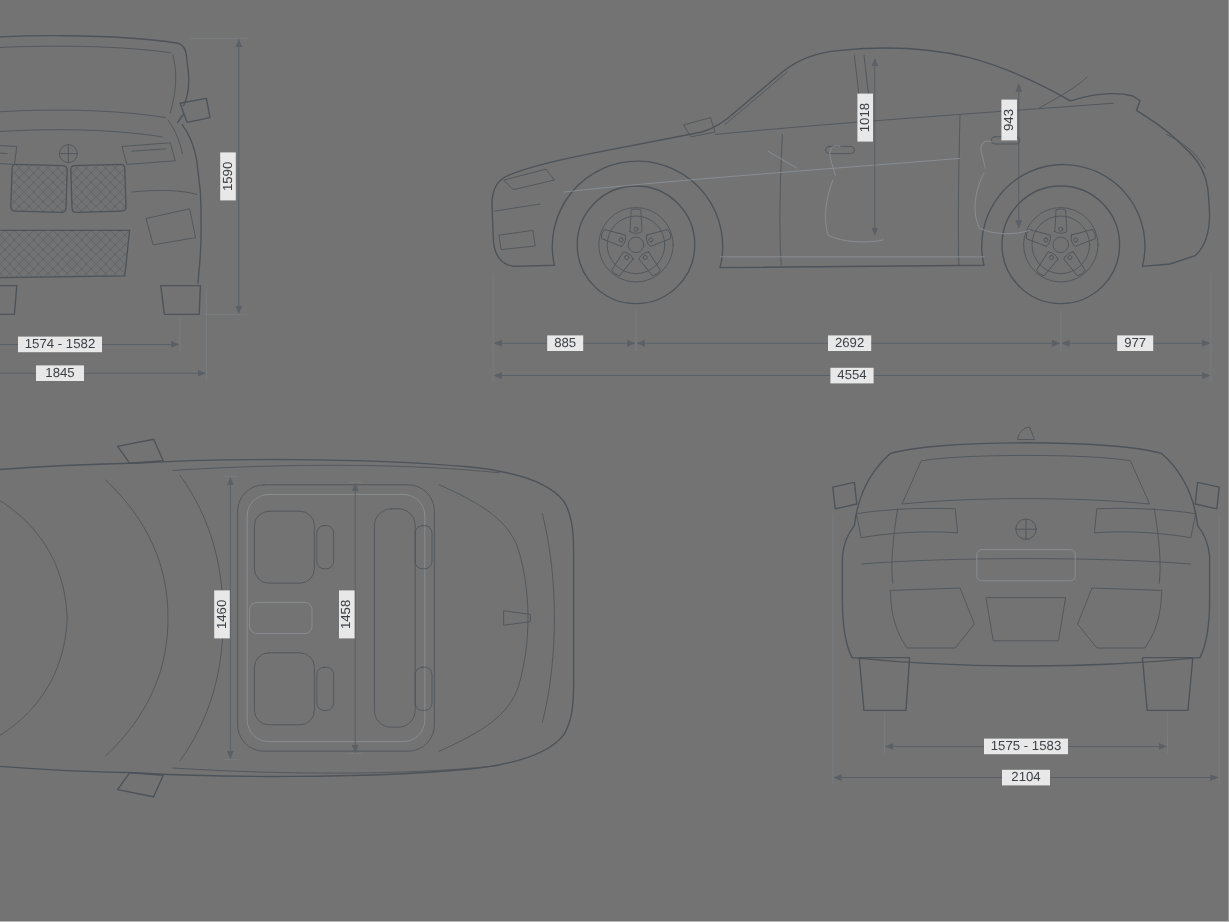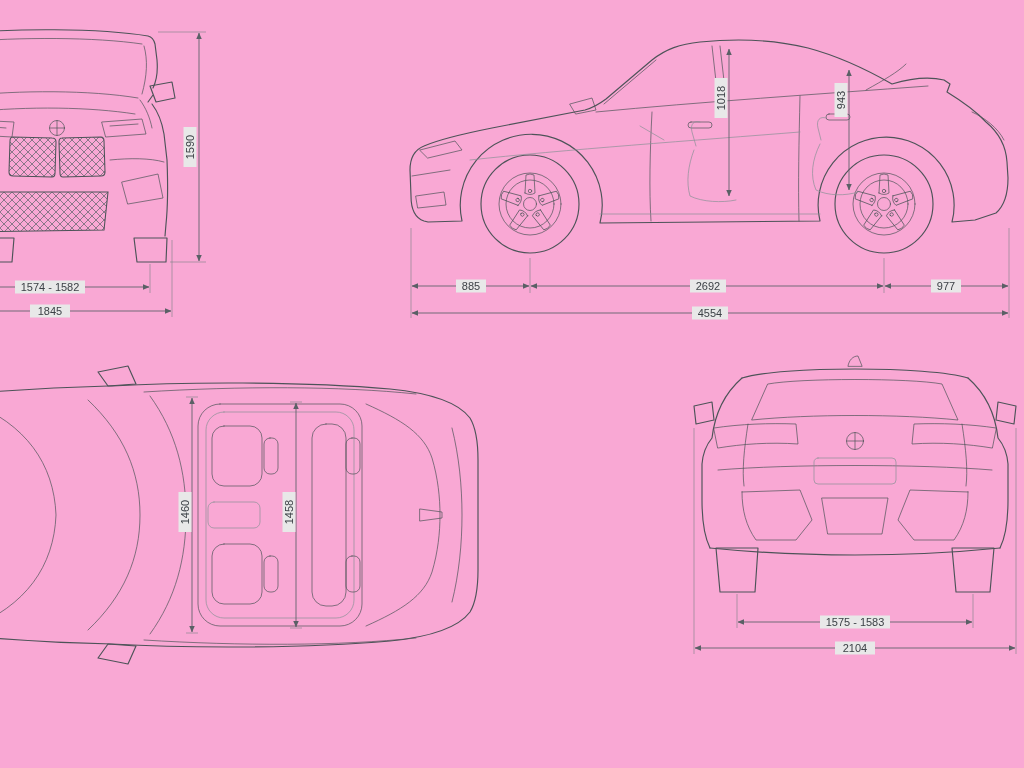--- a/index.html
+++ b/index.html
@@ -1,16 +1,16 @@
 <!DOCTYPE html>
 <html><head>
 <meta charset="utf-8">
 <style>
   html,body{margin:0;padding:0;background:#e8e8e8;}
-  .canvas{position:relative;width:1024px;height:768px;background:#f9a8d4;overflow:hidden;font-family:"Liberation Sans",sans-serif;}
+  .canvas{position:relative;width:1024px;height:768px;background:#737373;overflow:hidden;font-family:"Liberation Sans",sans-serif;}
   svg{display:block;}
   .o  {fill:none;stroke:#4d5358;stroke-width:1.15;stroke-linecap:round;stroke-linejoin:round;}
   .t  {fill:none;stroke:#4d5358;stroke-width:0.7;stroke-linecap:round;stroke-linejoin:round;}
   .l  {fill:none;stroke:#8b9196;stroke-width:0.7;stroke-linecap:round;stroke-linejoin:round;}
   .dim{fill:none;stroke:#5a6066;stroke-width:0.85;}
   .ext{fill:none;stroke:#7a8085;stroke-width:0.6;}
   .meshed{fill:url(#mesh);stroke:#4d5358;stroke-width:1.05;}
   .lbl{font-family:"Liberation Sans",sans-serif;font-size:11px;fill:#3c4146;text-anchor:middle;dominant-baseline:central;}
   .lblbg{fill:#e8e8e8;}
 </style>

